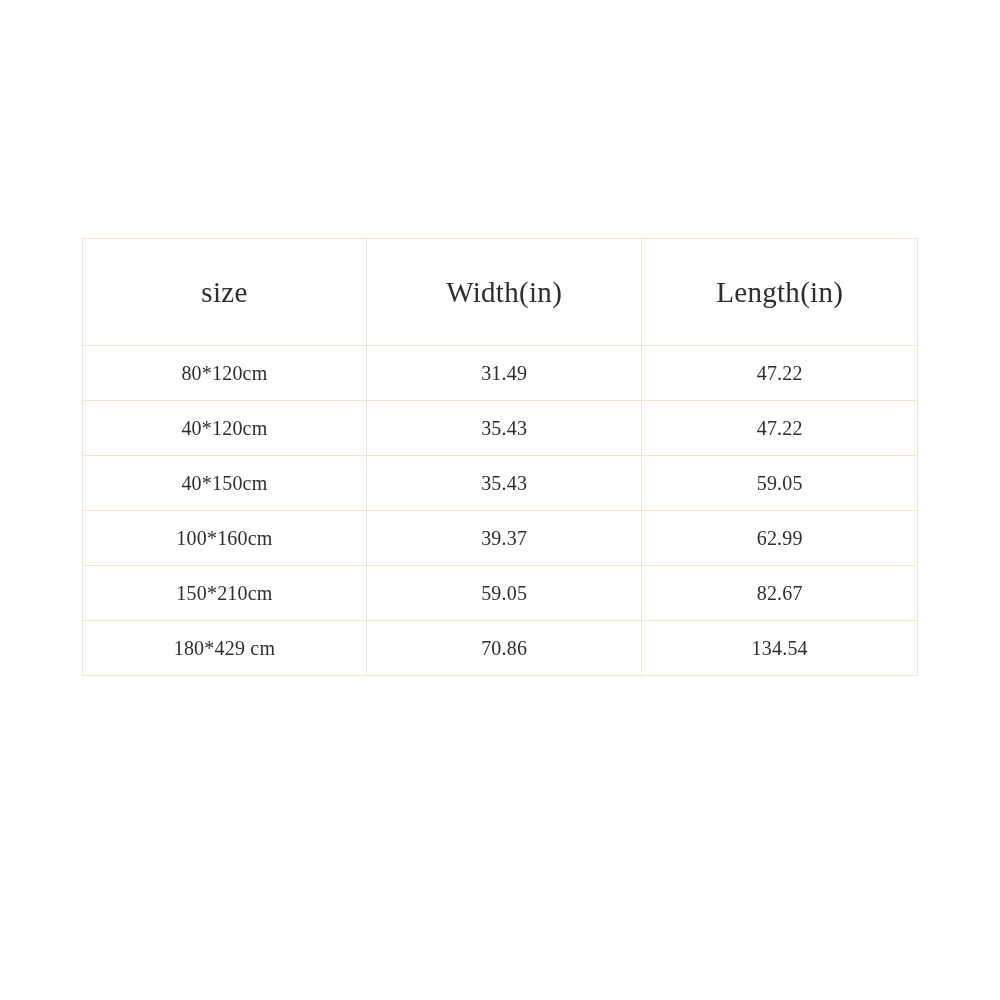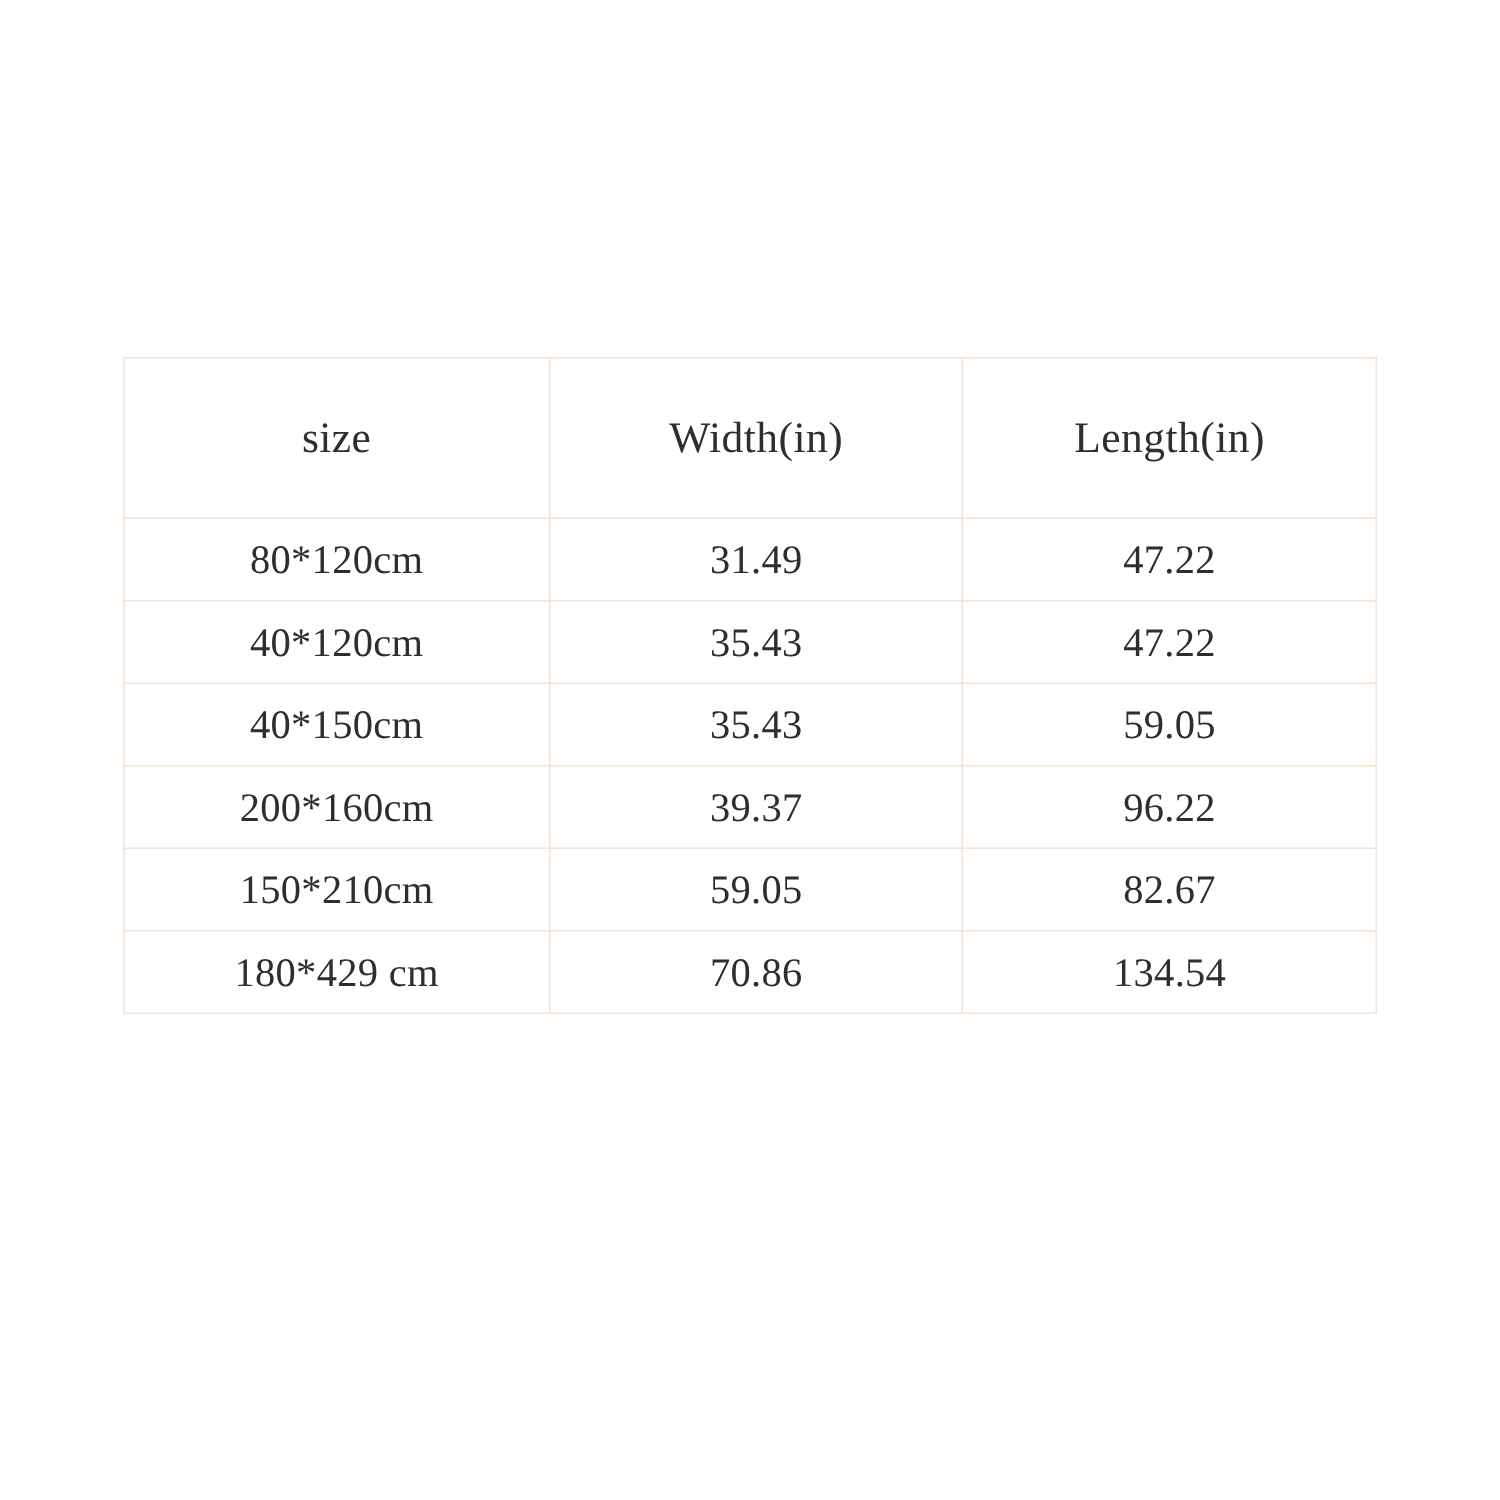--- a/index.html
+++ b/index.html
@@ -38,21 +38,21 @@
     font-weight: normal;
     color: #2e2e2e;
   }
   table.size-table thead th {
     height: 104px;
     font-size: 29px;
     letter-spacing: 0.3px;
   }
   table.size-table tbody td {
     height: 52px;
-    font-size: 27px;
+    font-size: 20px;
     letter-spacing: 0.2px;
   }
 </style>
 </head>
 <body>
 
 <div id="size-chart">
   <table class="size-table">
     <colgroup>
       <col class="c1">
@@ -76,23 +76,23 @@
         <td>40*120cm</td>
         <td>35.43</td>
         <td>47.22</td>
       </tr>
       <tr>
         <td>40*150cm</td>
         <td>35.43</td>
         <td>59.05</td>
       </tr>
       <tr>
-        <td>200*160cm</td>
+        <td>100*160cm</td>
         <td>39.37</td>
-        <td>96.22</td>
+        <td>62.99</td>
       </tr>
       <tr>
         <td>150*210cm</td>
         <td>59.05</td>
         <td>82.67</td>
       </tr>
       <tr>
         <td>180*429 cm</td>
         <td>70.86</td>
         <td>134.54</td>

